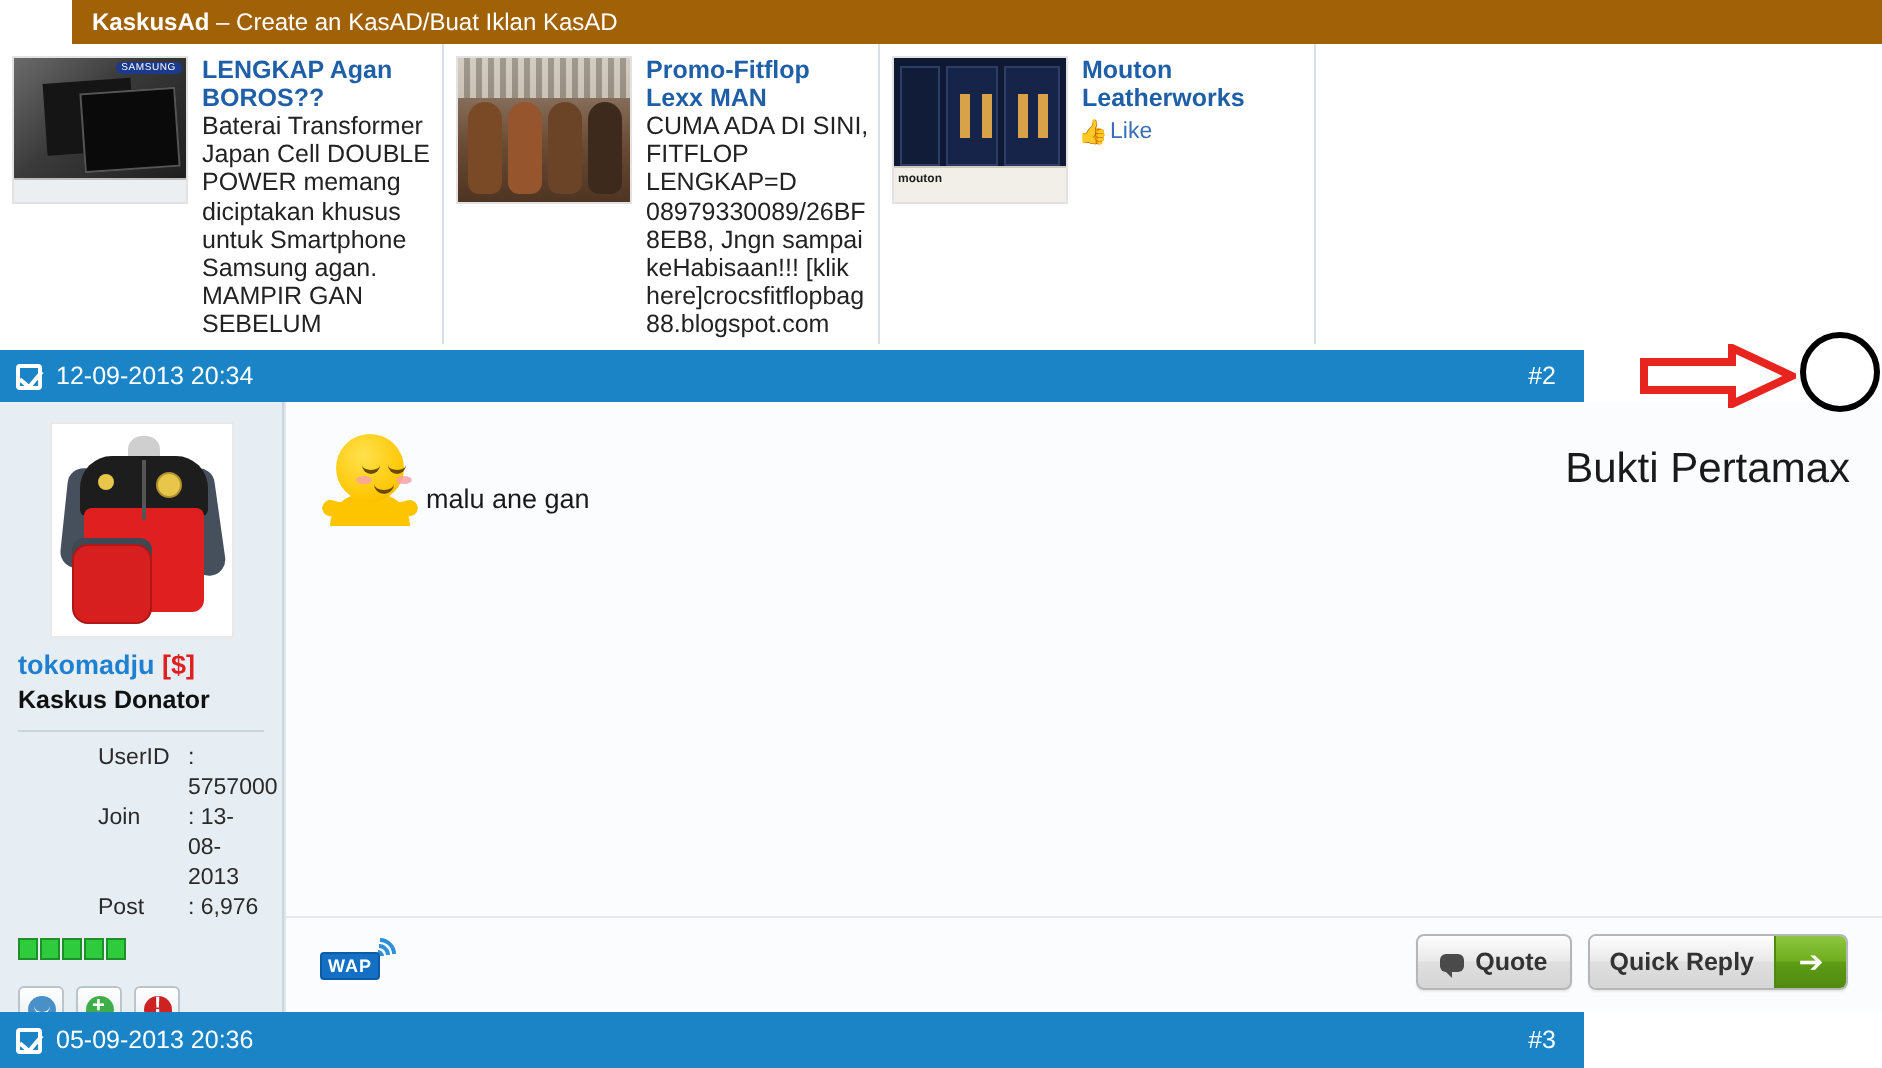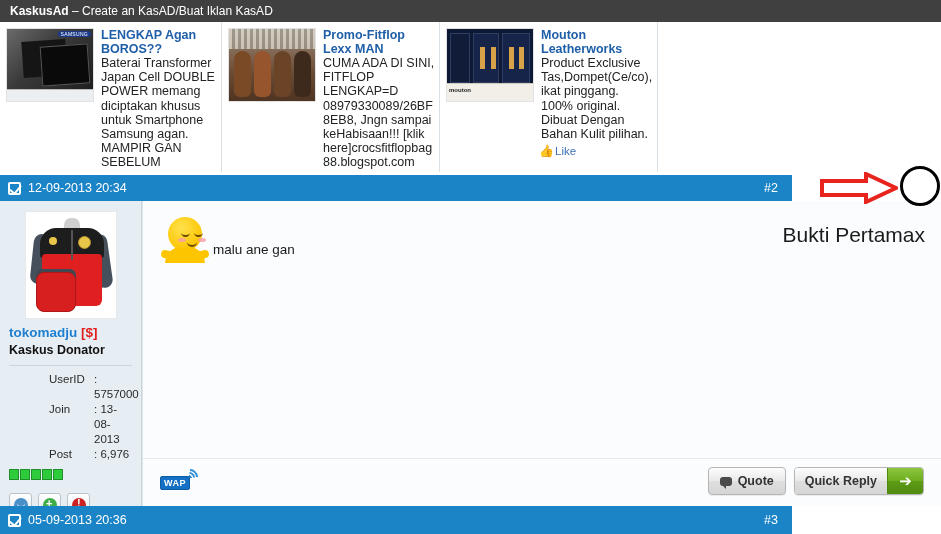--- a/index.html
+++ b/index.html
@@ -18,27 +18,28 @@
   
   .ad-block {
     position: absolute; left: 0; top: 0;
     width: 941px; height: 172px;
     border: 1px solid #cfd8de;
     border-top: none; border-left: none; border-right: none;
     background: #ffffff;
   }
   .ad-title {
     height: 22px;
-    background: #404040;
+    background: #a16207;
     color: #ffffff;
     font-size: 12px;
     line-height: 22px;
     padding-left: 10px;
     white-space: nowrap;
     overflow: hidden;
+    margin-left: 36px;
   }
   .ad-title b { font-weight: bold; }
   .ad-row {
     display: flex;
     height: 150px;
     background: #fff;
   }
   .ad-cell {
     display: flex;
     padding: 6px 4px 0 6px;
@@ -521,21 +522,20 @@
           <span class="t t1"></span>
           <span class="t t2"></span>
           <span class="t t3"></span>
           <span class="t t4"></span>
           <span class="bar">
             <span class="w">mouton</span>
           </span>
         </div>
         <div class="ad-text">
           <div class="ad-head">Mouton Leatherworks</div>
-          <div class="ad-body">Product Exclusive Tas,Dompet(Ce/co), ikat pinggang. 100% original. Dibuat Dengan Bahan Kulit pilihan.</div>
           <div class="ad-like">
             <span class="thumbup">👍</span>
             <span>Like</span>
           </div>
         </div>
       </div>
 
       <div class="ad-cell c4"></div>
     </div>
   </div>

